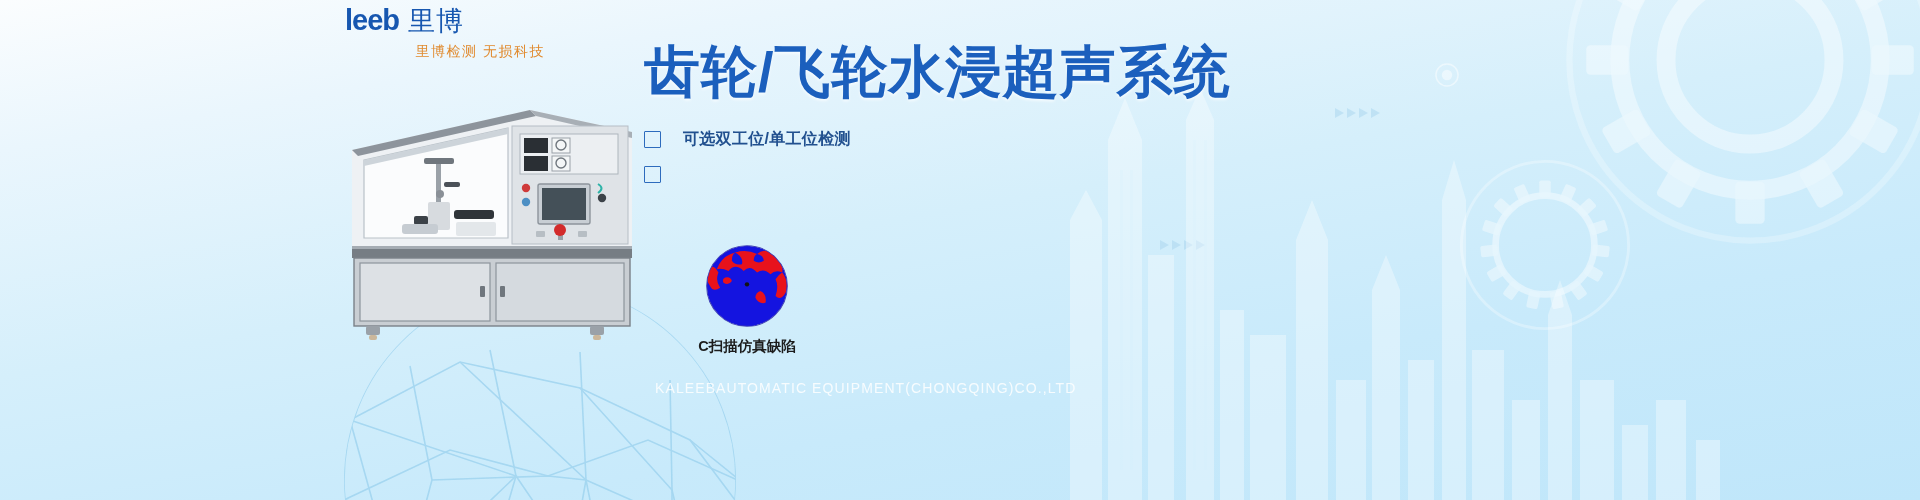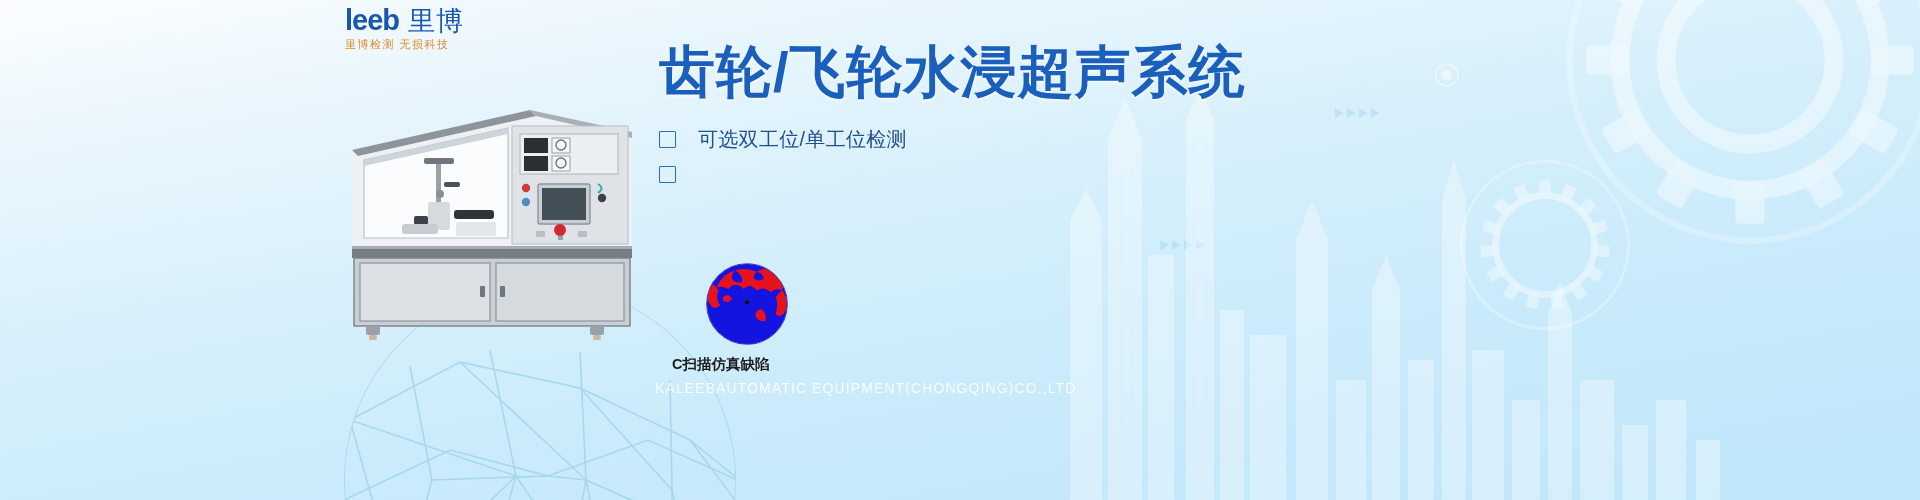--- a/index.html
+++ b/index.html
@@ -25,53 +25,53 @@
   .globe{position:absolute;left:280px;top:270px;width:520px;height:330px;opacity:.85;}
   .arrows{position:absolute;display:flex;gap:3px;opacity:.5;}
   .arrows span{
     width:0;height:0;border-left:9px solid #a9d5ef;
     border-top:5px solid transparent;border-bottom:5px solid transparent;
   }
   .arrows-1{right:540px;top:108px;}
   .arrows-2{right:715px;top:240px;}
 
   
-  #logo{position:absolute;left:345px;top:6px;width:200px;text-align:left;}
+  #logo{position:absolute;left:345px;top:6px;width:200px;text-align:right;}
   .logo-row{display:flex;align-items:baseline;gap:9px;}
   .logo-mark{
     font-size:29px;font-weight:bold;color:#1757b0;letter-spacing:-1px;line-height:1;
   }
   .logo-cn{font-size:27px;font-weight:normal;color:#1757b0;line-height:1;letter-spacing:1px;}
   .logo-sub{
-    margin-top:2px;font-size:11px;color:#e08a2e;letter-spacing:1.5px;white-space:nowrap;
+    margin-top:8px;font-size:14px;color:#e08a2e;letter-spacing:1.5px;white-space:nowrap;
   }
 
   
   #machine{position:absolute;left:340px;top:98px;width:300px;height:250px;}
 
   
-  #content{position:absolute;left:659px;top:42px;width:620px;}
+  #content{position:absolute;left:644px;top:42px;width:620px;}
   #headline{
     font-size:56px;font-weight:bold;color:#1b5fbd;line-height:1.08;
     letter-spacing:1px;white-space:nowrap;margin:0;
     text-shadow:0 2px 3px rgba(255,255,255,.7);
   }
   #subhead{
     margin-top:22px;font-size:19px;color:#2a2f35;white-space:nowrap;letter-spacing:.4px;
   }
   .feature-list{margin-top:20px;list-style:none;padding:0;}
   .feature{display:flex;align-items:center;height:35px;}
   .checkbox{
     width:15px;height:15px;border:1.6px solid #2d6bbd;background:transparent;
     flex:0 0 auto;border-radius:1px;
   }
-  .feature-label{margin-left:22px;font-size:20px;color:#21508f;letter-spacing:.3px;white-space:nowrap;}
-
-  
-  #cscan{position:absolute;left:672px;top:262px;width:150px;text-align:left;}
+  .feature-label{margin-left:22px;font-size:16px;color:#21508f;letter-spacing:.3px;white-space:nowrap;font-weight:bold;}
+
+  
+  #cscan{position:absolute;left:672px;top:244px;width:150px;text-align:center;}
   #cscan-img{width:84px;height:84px;margin:0 auto;display:block;}
   #cscan-caption{margin-top:9px;font-size:14.5px;font-weight:bold;color:#1c1c1c;white-space:nowrap;}
 
   
   #watermark{
     position:absolute;left:655px;top:380px;font-size:14px;letter-spacing:1.1px;
     color:#ffffff;opacity:.85;white-space:nowrap;font-weight:500;
   }
 </style>
 </head>

